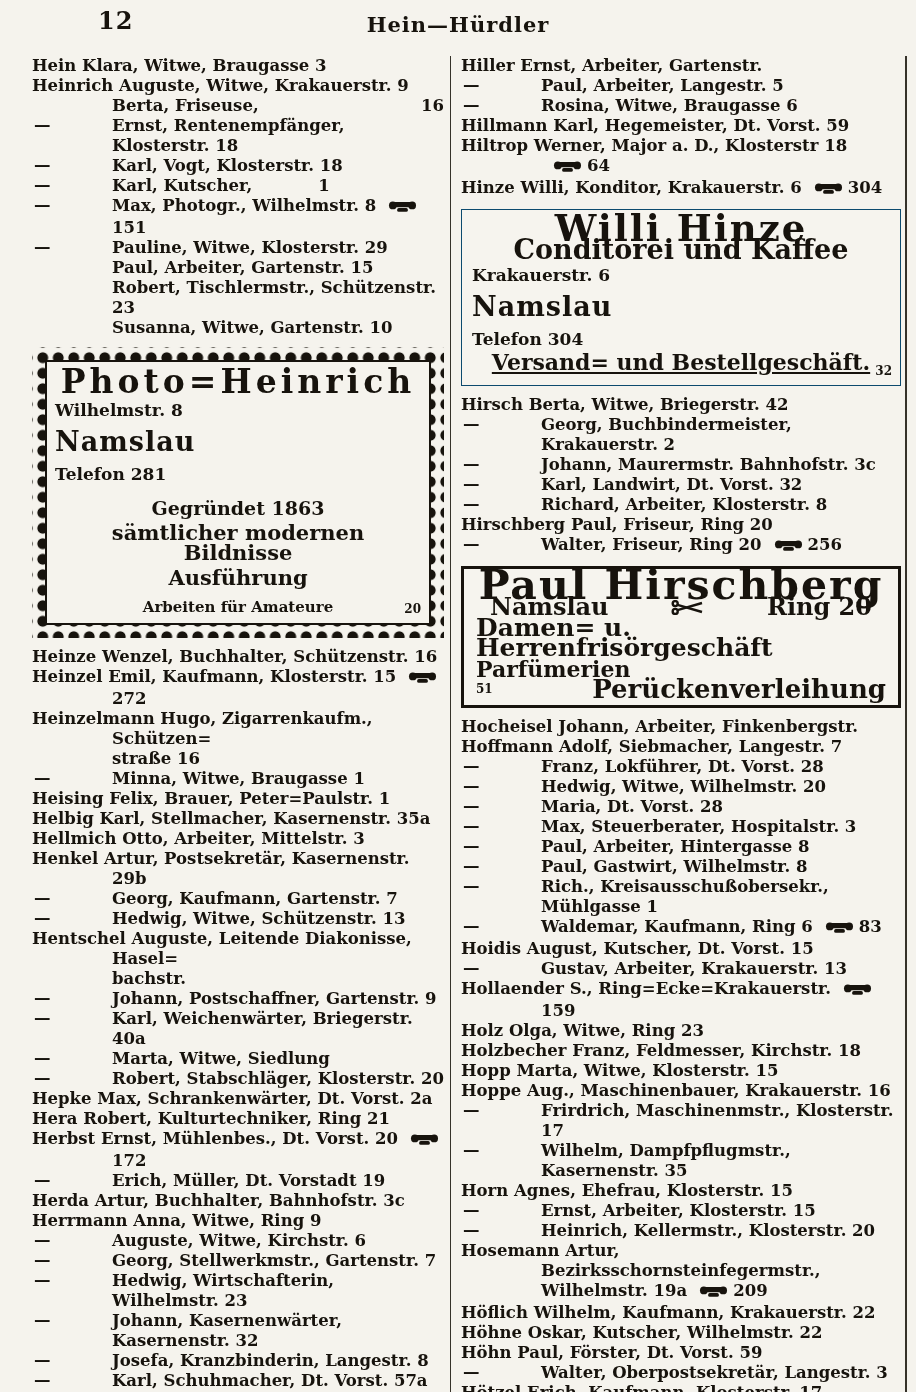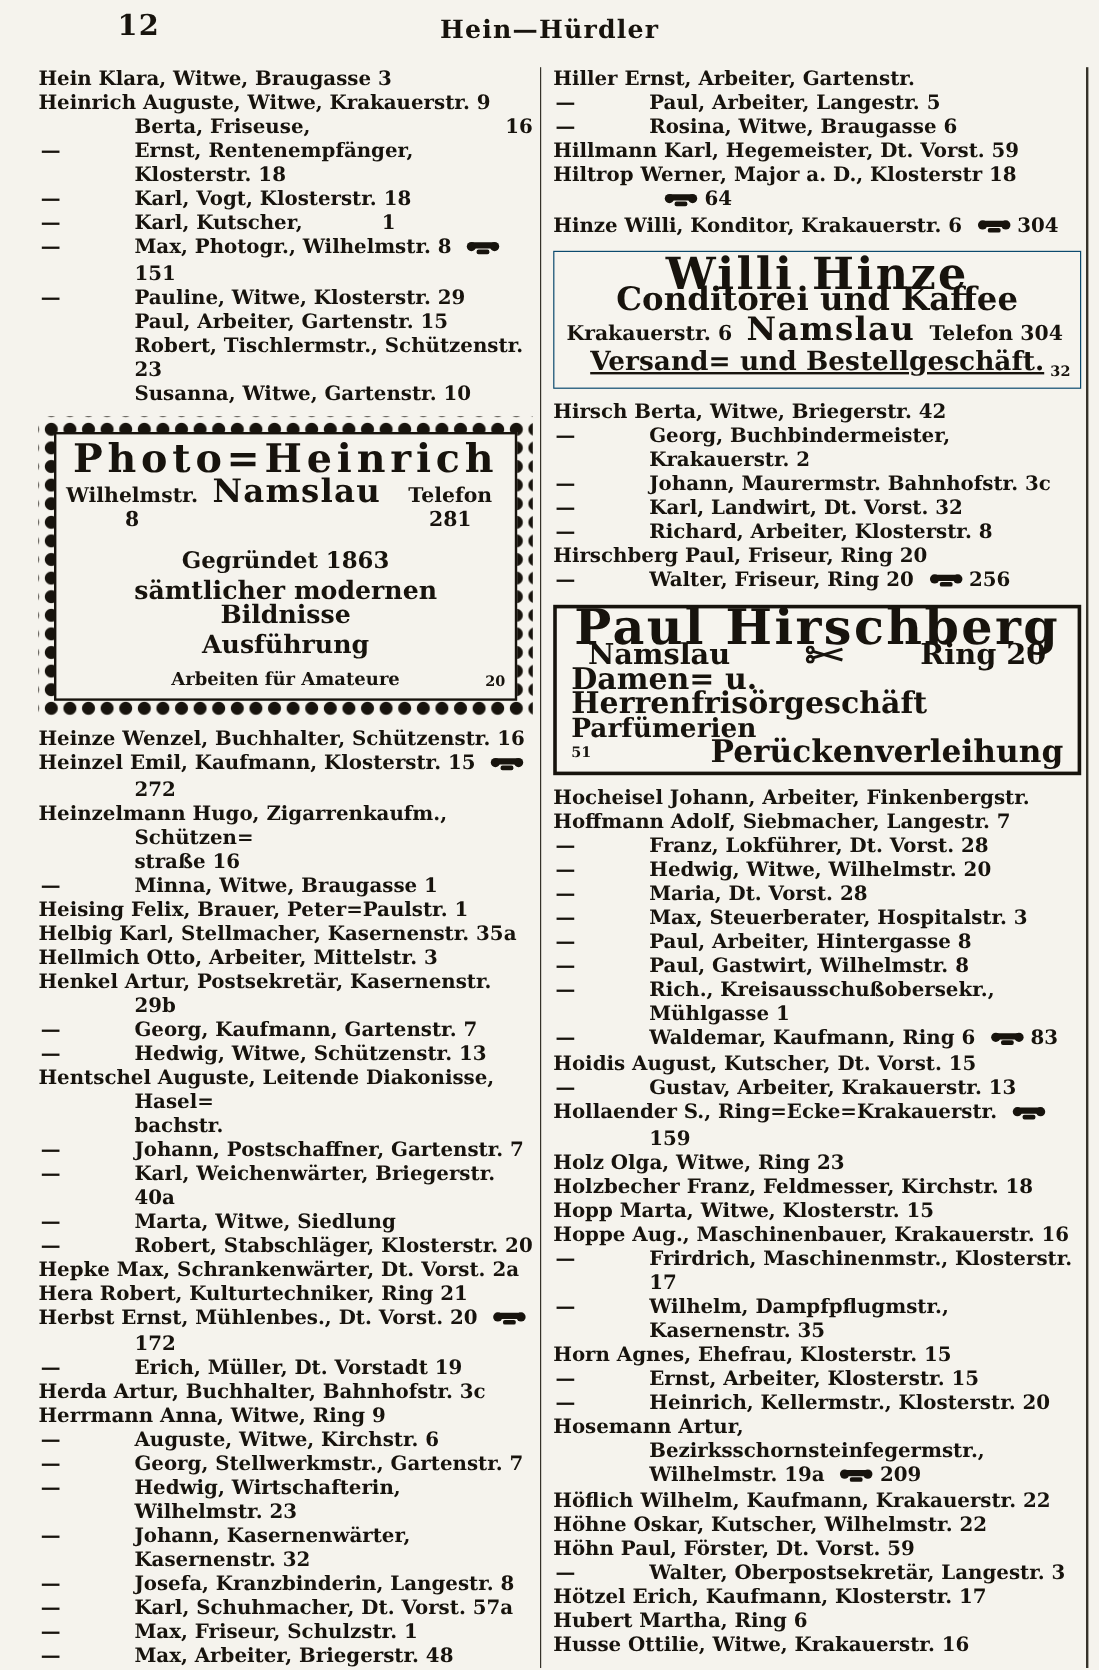--- a/index.html
+++ b/index.html
@@ -32,21 +32,21 @@
     padding:13px;
     background-image:radial-gradient(circle, #17130d 5px, rgba(0,0,0,0) 5.8px);
     background-size:15.5px 15.5px;
     background-position:3px 3px;
   }
   .scallop-inner{
     background:#f5f3ed;border:2.5px solid #17130d;
     padding:8px 8px 6px;text-align:center;position:relative;
   }
   .photo-title{font-size:33px;letter-spacing:4px;margin:2px 0 8px;}
-  .ad-row{display:flex;align-items:baseline;gap:12px;font-size:17px;}
+  .ad-row{display:flex;justify-content:center;align-items:baseline;gap:12px;font-size:17px;flex-direction:column;}
   .ad-city{font-size:27px;letter-spacing:1px;}
   .photo-founded{font-size:19px;margin-top:14px;}
   .photo-line{font-size:21px;margin-top:5px;}
   .photo-line3{font-size:15px;margin:9px 0 0;}
   .corner-num{font-size:12px;position:absolute;right:8px;bottom:4px;font-weight:700;}
 
   
   .hinze{border:1px solid #0c4a6e;margin:9px 0;padding:6px 10px 10px;
          text-align:center;position:relative;background:#f6f4ee;}
   .hinze-title{font-size:37px;margin:2px 0 2px;letter-spacing:2px;}
@@ -126,21 +126,21 @@
 straße 16</span></div>
         <div class="entry"><span class="dash">—</span><span class="etext">Minna, Witwe, Braugasse 1</span></div>
         <div class="entry"><span class="etext">Heising Felix, Brauer, Peter=Paulstr. 1</span></div>
         <div class="entry"><span class="etext">Helbig Karl, Stellmacher, Kasernenstr. 35a</span></div>
         <div class="entry"><span class="etext">Hellmich Otto, Arbeiter, Mittelstr. 3</span></div>
         <div class="entry"><span class="etext">Henkel Artur, Postsekretär, Kasernenstr. 29b</span></div>
         <div class="entry"><span class="dash">—</span><span class="etext">Georg, Kaufmann, Gartenstr. 7</span></div>
         <div class="entry"><span class="dash">—</span><span class="etext">Hedwig, Witwe, Schützenstr. 13</span></div>
         <div class="entry"><span class="etext">Hentschel Auguste, Leitende Diakonisse, Hasel=
 bachstr.</span></div>
-        <div class="entry"><span class="dash">—</span><span class="etext">Johann, Postschaffner, Gartenstr. 7</span></div>
+        <div class="entry"><span class="dash">—</span><span class="etext">Johann, Postschaffner, Gartenstr. 9</span></div>
         <div class="entry"><span class="dash">—</span><span class="etext">Karl, Weichenwärter, Briegerstr. 40a</span></div>
         <div class="entry"><span class="dash">—</span><span class="etext">Marta, Witwe, Siedlung</span></div>
         <div class="entry"><span class="dash">—</span><span class="etext">Robert, Stabschläger, Klosterstr. 20</span></div>
         <div class="entry"><span class="etext">Hepke Max, Schrankenwärter, Dt. Vorst. 2a</span></div>
         <div class="entry"><span class="etext">Hera Robert, Kulturtechniker, Ring 21</span></div>
         <div class="entry"><span class="etext">Herbst Ernst, Mühlenbes., Dt. Vorst. 20</span><span class="phone"><svg width="29" height="13" viewBox="0 0 30 13" xmlns="http://www.w3.org/2000/svg">
               <g fill="#17130d">
                 <circle cx="5" cy="5.4" r="4"></circle>
                 <circle cx="25" cy="5.4" r="4"></circle>
                 <rect x="4" y="1.8" width="22" height="5.4" rx="2.4"></rect>

